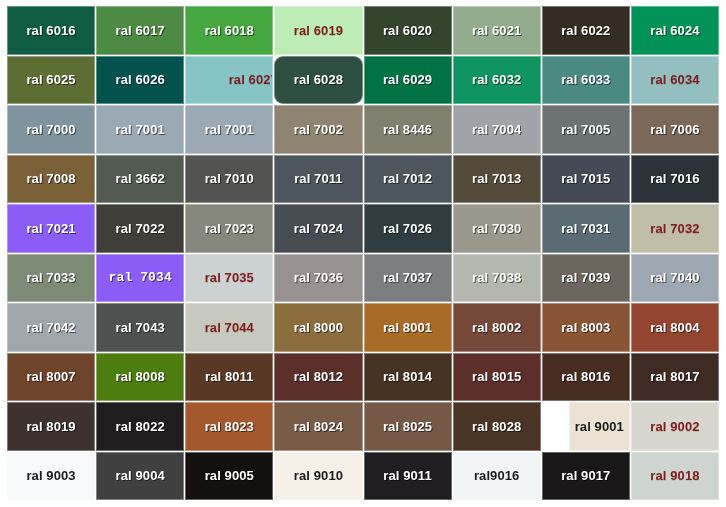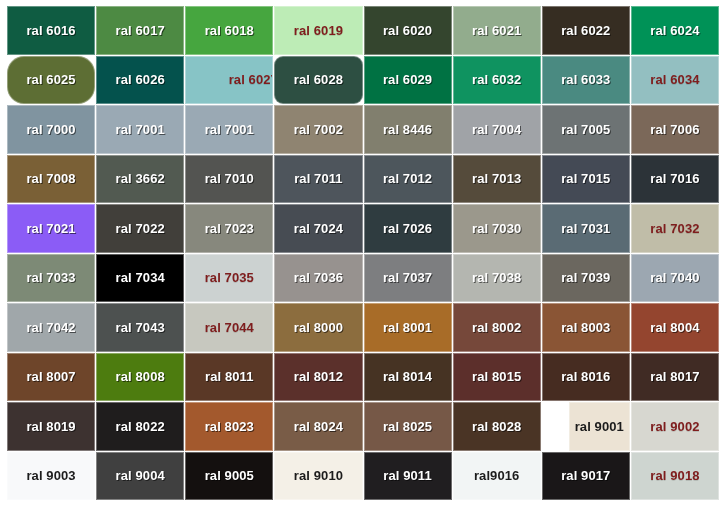--- a/index.html
+++ b/index.html
@@ -82,21 +82,21 @@
       </div>
       <div class="swatch light-text" style="background-color: rgb(146, 172, 141);">
         <span class="swatch-label">ral 6021</span>
       </div>
       <div class="swatch light-text" style="background-color: rgb(54, 45, 34);">
         <span class="swatch-label">ral 6022</span>
       </div>
       <div class="swatch light-text" style="background-color: rgb(0, 146, 87);">
         <span class="swatch-label">ral 6024</span>
       </div>
-      <div class="swatch light-text" style="background-color: rgb(93, 110, 52); border-radius: 17px;">
+      <div class="swatch light-text" style="background-color: rgb(93, 110, 52);">
         <span class="swatch-label">ral 6025</span>
       </div>
       <div class="swatch light-text" style="background-color: rgb(4, 82, 77);">
         <span class="swatch-label">ral 6026</span>
       </div>
       <div class="swatch faint-text" style="background-color: rgb(135, 196, 198); padding-left: 48px;">
         <span class="swatch-label">ral 6027</span>
       </div>
       <div class="swatch light-text" style="background-color: rgb(45, 79, 66); border-radius: 9px;">
         <span class="swatch-label">ral 6028</span>
@@ -181,21 +181,21 @@
       </div>
       <div class="swatch light-text" style="background-color: rgb(90, 107, 116);">
         <span class="swatch-label">ral 7031</span>
       </div>
       <div class="swatch faint-text" style="background-color: rgb(192, 189, 168);">
         <span class="swatch-label">ral 7032</span>
       </div>
       <div class="swatch light-text" style="background-color: rgb(125, 138, 118);">
         <span class="swatch-label">ral 7033</span>
       </div>
-      <div class="swatch light-text" style="background-color: #000000;">
+      <div class="swatch light-text" style="background-color: #8b5cf6; font-family: Liberation Mono, monospace;">
         <span class="swatch-label">ral 7034</span>
       </div>
       <div class="swatch faint-text" style="background-color: rgb(204, 210, 209);">
         <span class="swatch-label">ral 7035</span>
       </div>
       <div class="swatch light-text" style="background-color: rgb(151, 146, 143);">
         <span class="swatch-label">ral 7036</span>
       </div>
       <div class="swatch light-text" style="background-color: rgb(125, 126, 128);">
         <span class="swatch-label">ral 7037</span>

